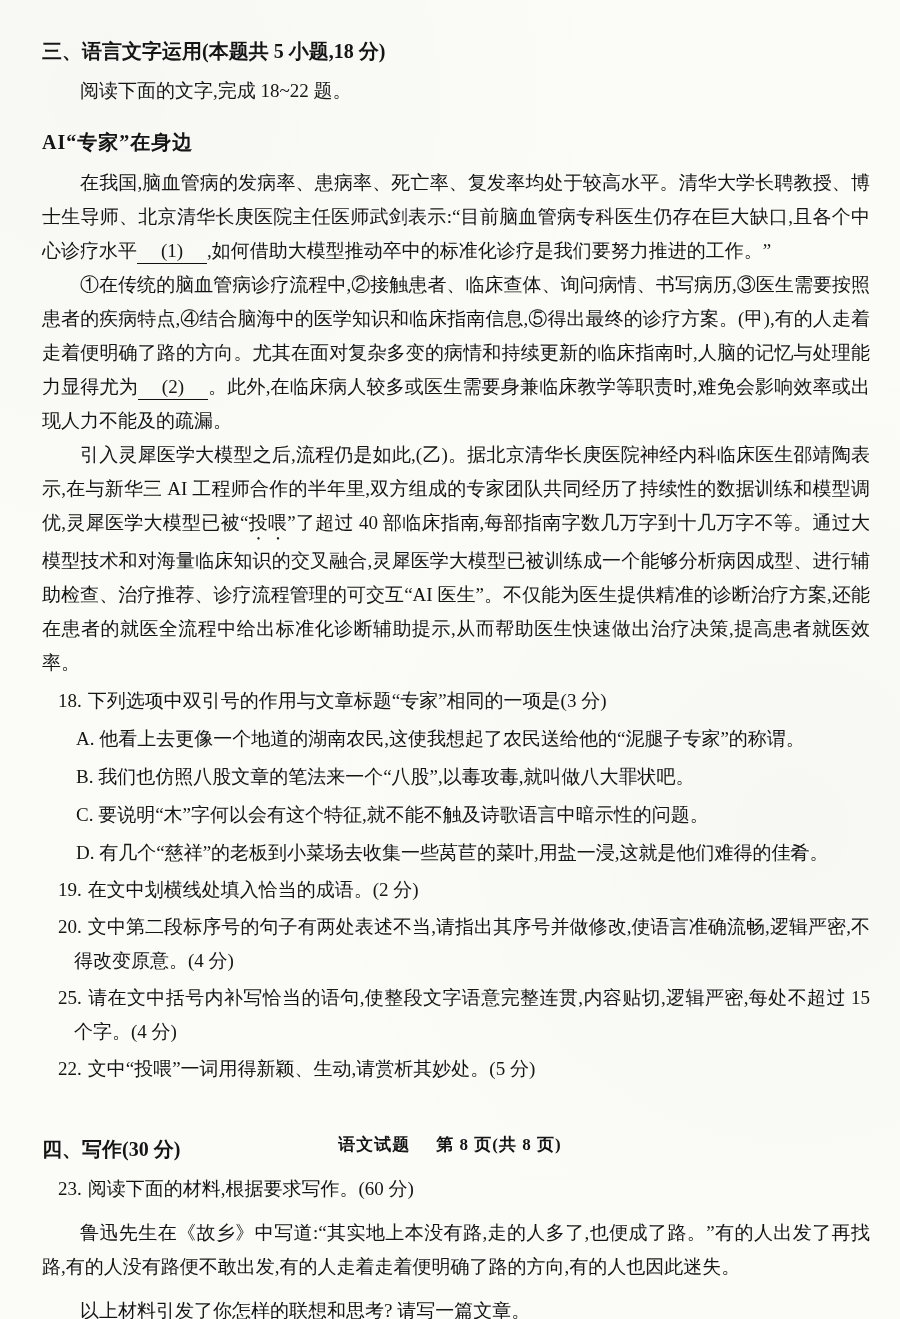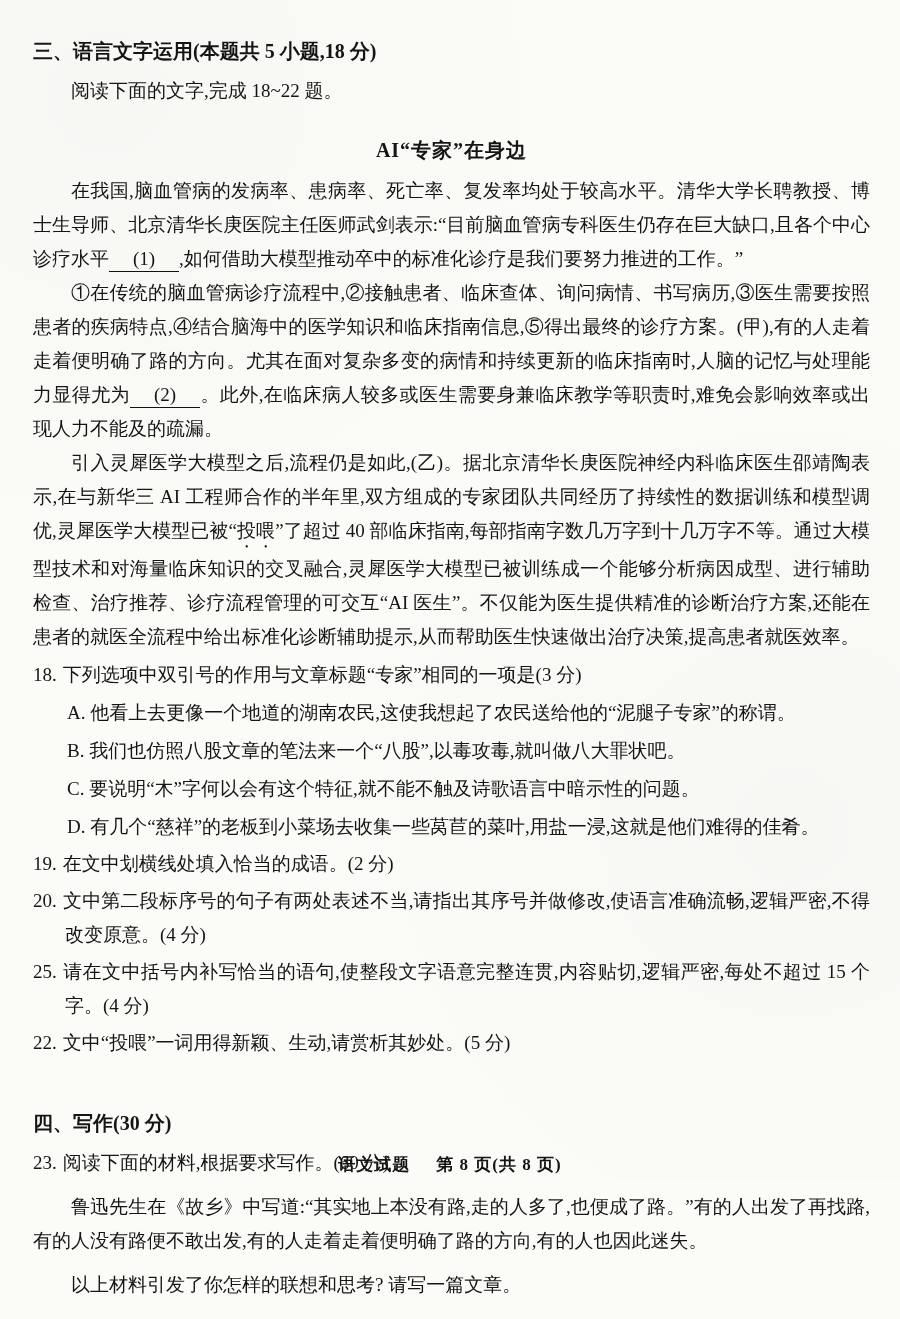--- a/index.html
+++ b/index.html
@@ -7,60 +7,60 @@
     width: 900px; height: 1319px;
     background: #fbfbf8;
     color: #151515;
     font-family: "Liberation Serif", "DejaVu Serif", serif;
     position: relative;
     overflow: hidden;
   }
   .page {
     box-sizing: border-box;
     width: 900px; height: 1180px;
-    padding: 24px 30px 0 33px;
+    padding: 24px 30px 0 42px;
     position: relative;
     background:
       radial-gradient(circle at 12% 8%, rgba(0,0,0,0.015), transparent 40%),
       radial-gradient(circle at 88% 70%, rgba(0,0,0,0.015), transparent 45%),
       #fbfbf8;
   }
   p { margin: 0; font-size: 19px; line-height: 34px; text-align: justify; }
   .sec-heading {
     font-size: 20px; font-weight: 700;
     margin: 10px 0 6px 0; line-height: 34px;
   }
   .intro { text-indent: 2em; line-height: 34px; }
   .passage-title {
-    text-align: center; font-weight: 700; font-size: 20px;
-    margin: 24px 0 6px 0; line-height: 36px; letter-spacing: 1px;
+    font-weight: 700; font-size: 20px;
+    margin: 16px 0 6px 0; line-height: 36px; letter-spacing: 1px;
     text-indent: 0;
   }
   .para { text-indent: 2em; }
   .blank {
     display: inline-block; text-indent: 0;
     min-width: 62px; text-align: center;
     border-bottom: 1.5px solid #111;
     line-height: 24px; padding: 0 4px;
   }
   .emph {
     -webkit-text-emphasis: filled dot;
     -webkit-text-emphasis-position: under right;
     text-emphasis: filled dot;
     text-emphasis-position: under right;
     margin-top: 8px;
   }
   .qline { padding-left: 32px; text-indent: -32px; margin-top: 3px; }
-  .qnum { padding-right: 6px; }
+  .qnum { padding-right: 6px; margin-left: 16px; }
   .opt { padding-left: 34px; margin-top: 4px; }
   .questions { margin-top: 4px; }
   .section4 { margin-top: 46px; }
   .material { text-indent: 2em; margin-top: 10px; }
   .footer {
-    position: absolute; left: 0; right: 0; bottom: 4px;
+    position: absolute; left: 0; right: 0; bottom: 24px;
     text-align: center; font-size: 17px; font-weight: 700;
     letter-spacing: 1px;
   }
   .footer .gap { display: inline-block; width: 26px; }
 </style>
 </head>
 <body>
 
 <div class="page">
 

